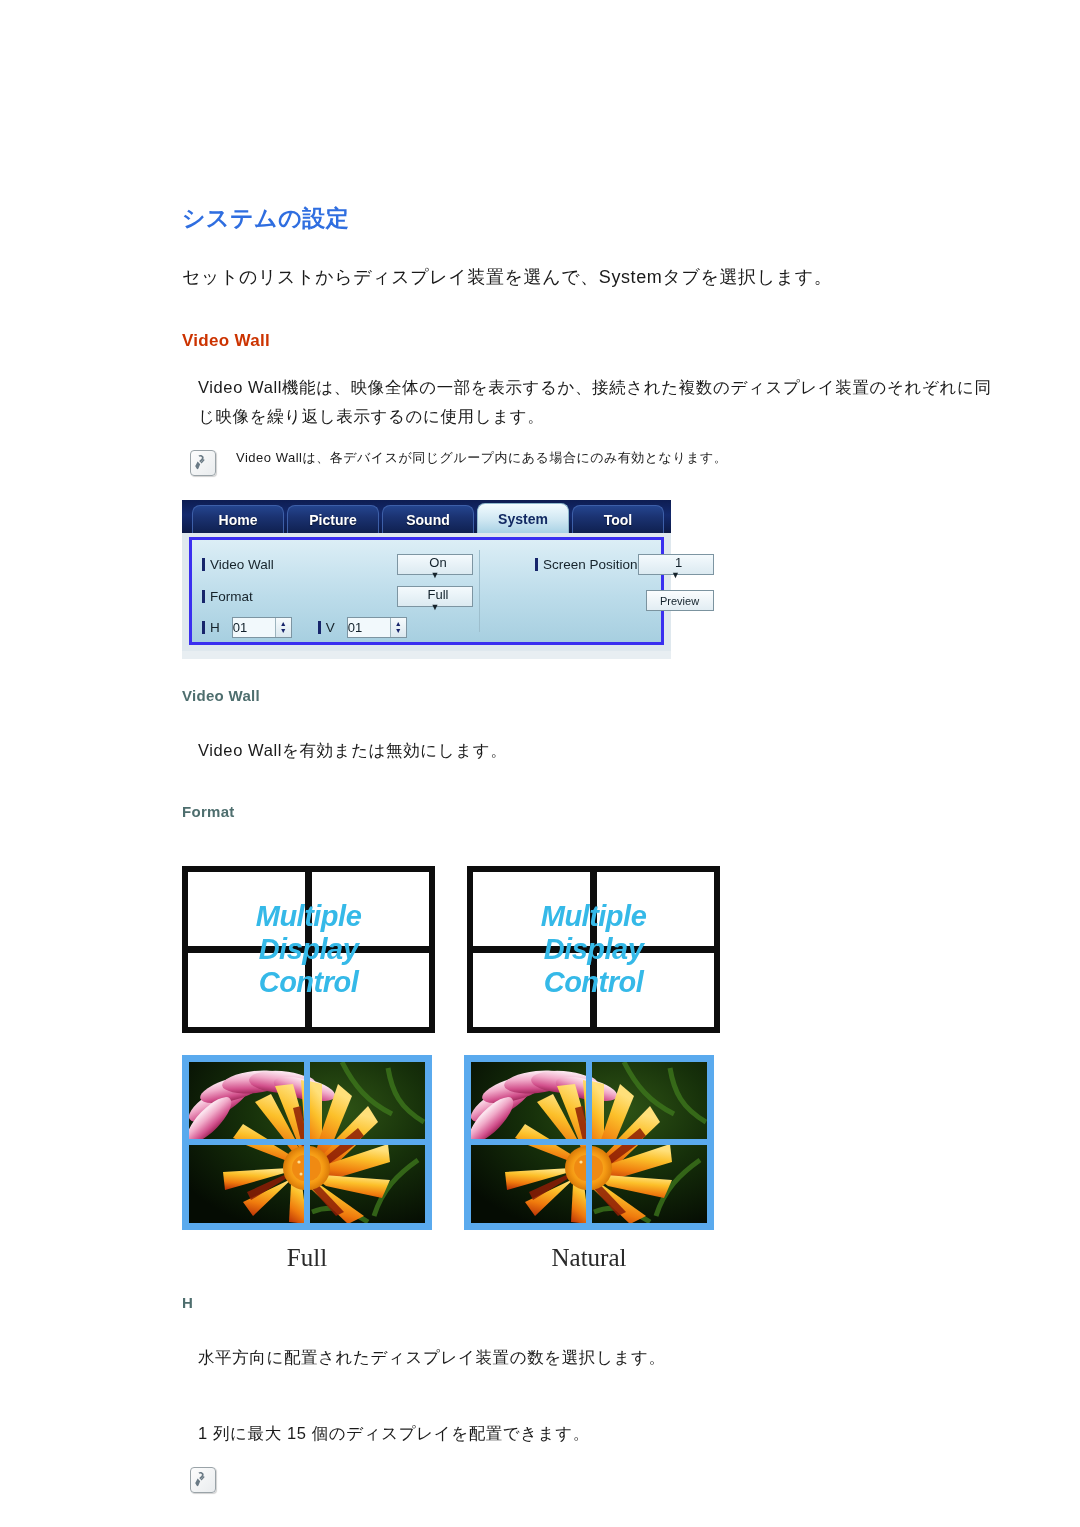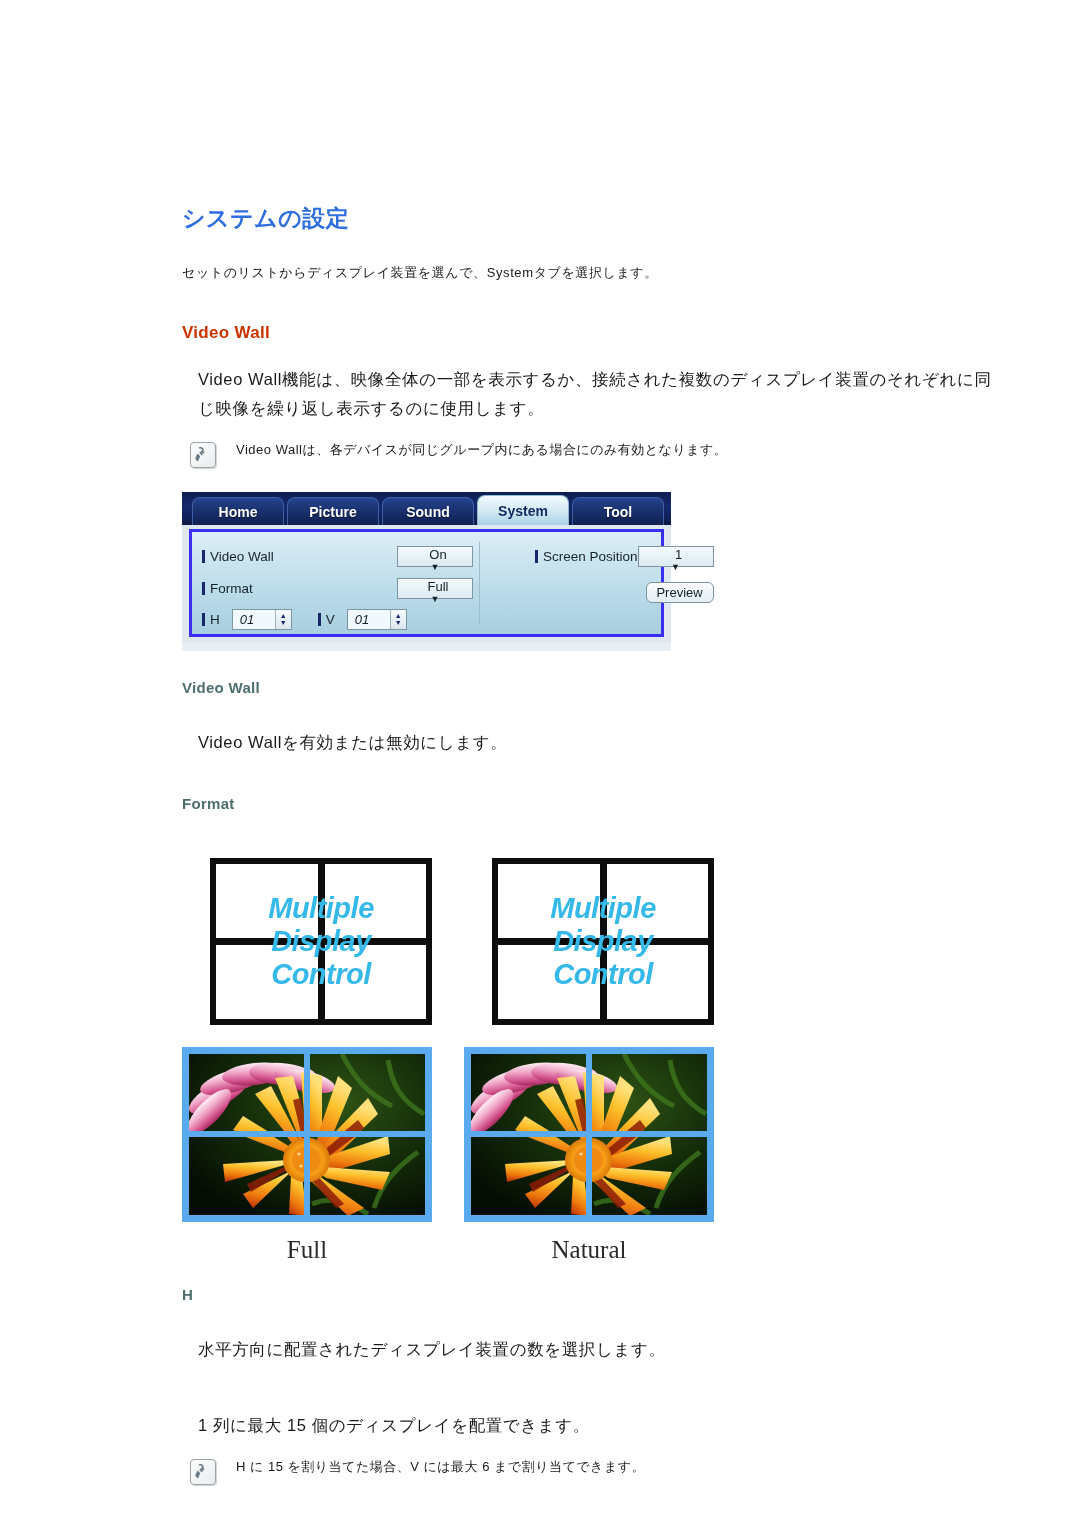--- a/index.html
+++ b/index.html
@@ -30,21 +30,21 @@
   
   .page-title {
     color: #2f6ee0;
     font-size: 23px;
     font-weight: bold;
     letter-spacing: 0.5px;
     margin: 0 0 30px 0;
     line-height: 1.2;
   }
   .intro-line {
-    font-size: 13px;
+    font-size: 18px;
     color: #1a1a1a;
     letter-spacing: 0.6px;
     margin: 0 0 40px 0;
     line-height: 1.6;
   }
   .section-title-orange {
     color: #cc3300;
     font-size: 17px;
     font-weight: bold;
     margin: 0 0 22px 0;
@@ -213,22 +213,20 @@
     border: 1px solid #7d95a2;
     background: #f2f9fc;
     display: flex;
     align-items: center;
     box-sizing: border-box;
     font-size: 13px;
     color: #11202a;
   }
   .spin .sval {
     flex: 1 1 auto;
-    padding-left: 7px;
-    font-style: italic;
   }
   .spin-btns {
     width: 15px;
     height: 19px;
     border-left: 1px solid #9db4be;
     display: flex;
     flex-direction: column;
     justify-content: center;
     align-items: center;
     background: linear-gradient(180deg,#f6fbfd 0%, #dbe8ef 100%);
@@ -245,44 +243,43 @@
   }
   .hv-group { display: flex; align-items: center; }
   .hv-group .flabel { margin-right: 12px; }
   .hv-gap { width: 26px; }
 
   .btn-preview {
     width: 68px;
     height: 21px;
     border: 1px solid #7b939f;
     background: linear-gradient(180deg,#fbfdfe 0%,#e2edf3 100%);
-    font-size: 13px;
+    font-size: 11px;
     color: #11202a;
     text-align: center;
     line-height: 20px;
     box-sizing: border-box;
-    border-radius: 6px;
+    border-radius: 0;
   }
   .right-row-1 { display:flex; align-items:center; height: 28px; margin-bottom: 8px; margin-left: 41px;}
   .right-row-2 { display:flex; align-items:center; justify-content:flex-end; height: 28px;}
 
   
   .diagram-row {
     display: flex;
     margin: 30px 0 0 0;
     gap: 32px;
   }
   .wall-mono {
     position: relative;
-    width: 222px;
+    width: 253px;
     height: 167px;
     background: #0d0d0d;
     box-sizing: border-box;
     padding: 6px;
-    margin-left: 28px;
   }
   .wall-mono .cells {
     position: relative;
     width: 100%;
     height: 100%;
     display: grid;
     grid-template-columns: 1fr 1fr;
     grid-template-rows: 1fr 1fr;
     gap: 7px;
   }
@@ -861,17 +858,16 @@
     <p class="body-text">1 列に最大 15 個のディスプレイを配置できます。</p>
 
     <div class="note-row">
       <span class="note-icon">
         <svg width="22" height="22" viewBox="0 0 22 22" aria-hidden="true">
           <path d="M7.5 4.5 C9 3.4 11.5 3.8 12.4 5.6 C13.1 7.1 12.3 8.6 11.2 9.6 L9.4 11.2 L8.2 9.9 L10.1 8.2 C10.8 7.6 11.1 6.9 10.8 6.2 C10.4 5.3 9.1 5.1 8.3 5.8 Z" fill="#6a7a85"></path>
           <path d="M6.6 10.6 L9.2 13.2 L7.4 17.6 C7.1 18.3 6.2 18.4 5.8 17.8 L4.4 15.6 C4.1 15.1 4.3 14.6 4.7 14.3 Z" fill="#6a7a85"></path>
           <path d="M10.0 12.0 L13.2 8.6" stroke="#6a7a85" stroke-width="1.4" fill="none"></path>
         </svg>
       </span>
-      <span class="note-text">H に 15 を割り当てた場合、V には最大 6 まで割り当てできます。</span>
     </div>
 
   </div>
 </div>
 
 </body></html>

